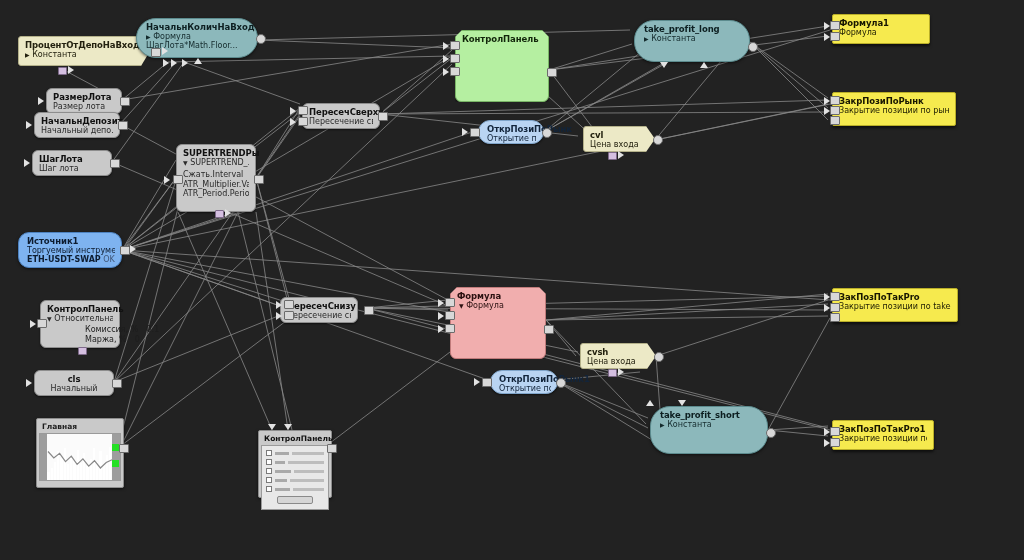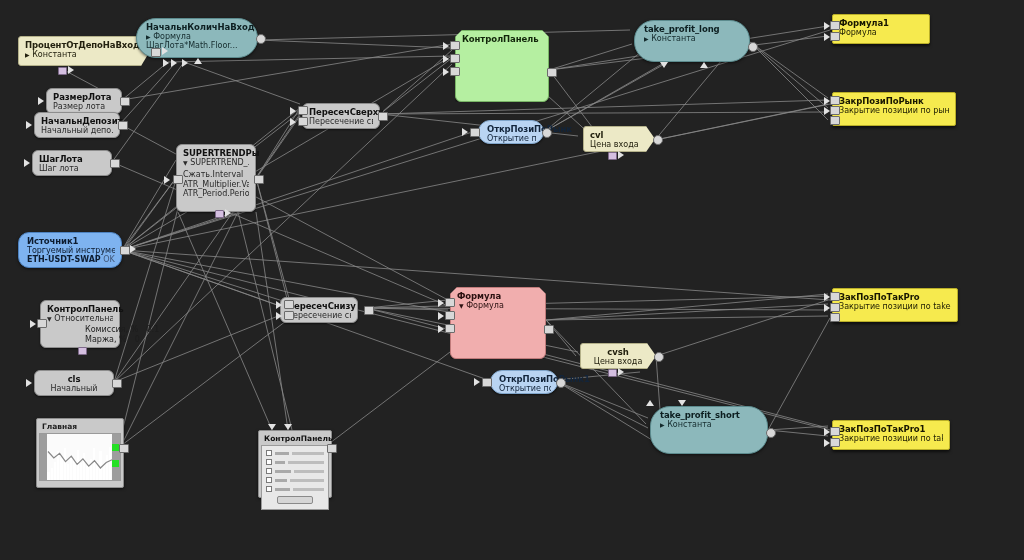--- a/index.html
+++ b/index.html
@@ -584,21 +584,21 @@
   <div class="port sq" style="left:544px;top:325px;"></div>
 
   <div class="node sk-blue pill" style="left:490px;top:370px;width:68px;height:24px;padding-left:8px;">
     <div class="title">ОткрПозиПоРынк1</div>
     <div class="sub">Открытие позиции по рынку</div>
   </div>
   <div class="port tri" style="left:474px;top:378px;"></div>
   <div class="port sq" style="left:482px;top:378px;"></div>
   <div class="port round" style="left:556px;top:378px;"></div>
 
-  <div class="node sk-cream cut-corner" style="left:580px;top:343px;width:76px;height:26px;text-align:center;">
+  <div class="node sk-cream cut-corner" style="left:580px;top:343px;width:76px;height:26px;">
     <div class="title">cvsh</div>
     <div class="sub">
       <span class="disc-arrow"></span>
       <span>Цена входа</span>
     </div>
   </div>
   <div class="port round" style="left:654px;top:352px;"></div>
   <div class="port sq lilac" style="left:608px;top:369px;width:7px;height:6px;"></div>
   <div class="port tri" style="left:618px;top:368px;"></div>
 
@@ -636,21 +636,21 @@
   <div class="node sk-yellow" style="left:832px;top:288px;width:126px;height:34px;">
     <div class="title">ЗакПозПоТакPro</div>
     <div class="sub">Закрытие позиции по take-pr...</div>
   </div>
   <div class="port tri" style="left:824px;top:293px;"></div>
   <div class="port sq" style="left:830px;top:292px;"></div>
   <div class="port tri" style="left:824px;top:304px;"></div>
   <div class="port sq" style="left:830px;top:303px;"></div>
   <div class="port sq" style="left:830px;top:313px;"></div>
 
-  <div class="node sk-yellow" style="left:832px;top:420px;width:118px;height:30px;">
+  <div class="node sk-yellow" style="left:832px;top:420px;width:102px;height:30px;">
     <div class="title">ЗакПозПоТакPro1</div>
     <div class="sub">Закрытие позиции по take-pr...</div>
   </div>
   <div class="port tri" style="left:824px;top:428px;"></div>
   <div class="port sq" style="left:830px;top:427px;"></div>
   <div class="port tri" style="left:824px;top:439px;"></div>
   <div class="port sq" style="left:830px;top:438px;"></div>
 
 </div>
 

